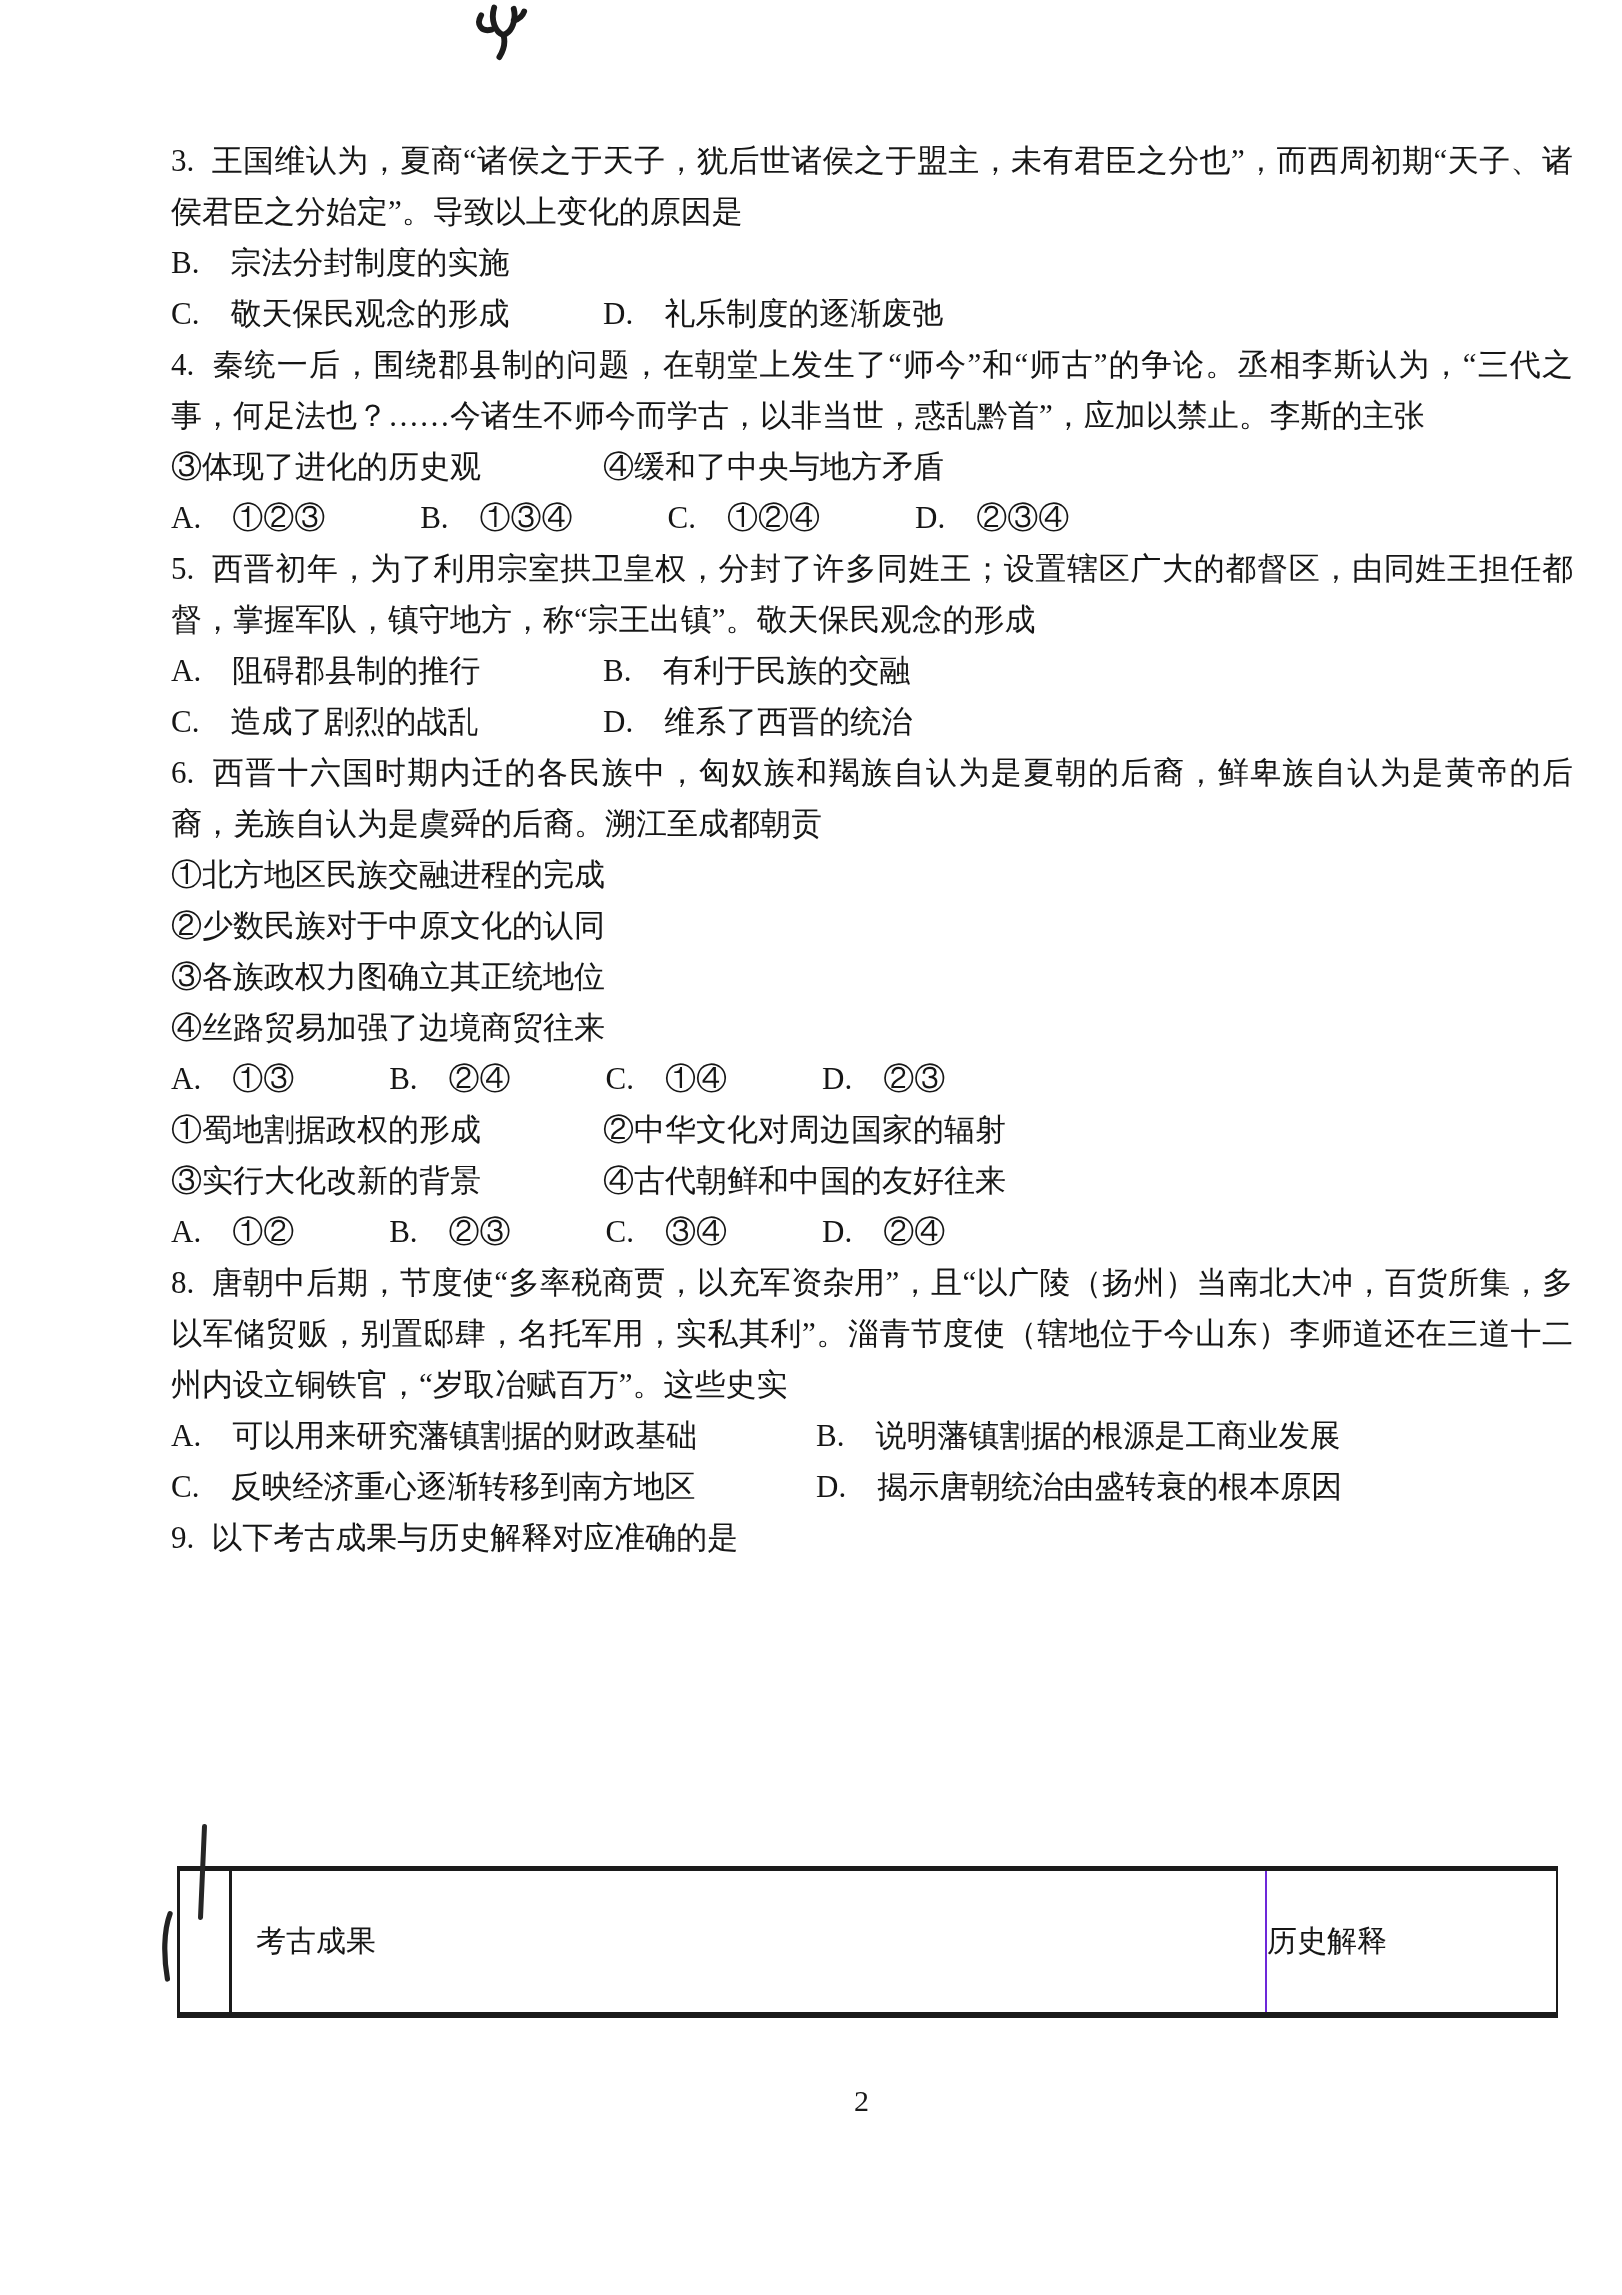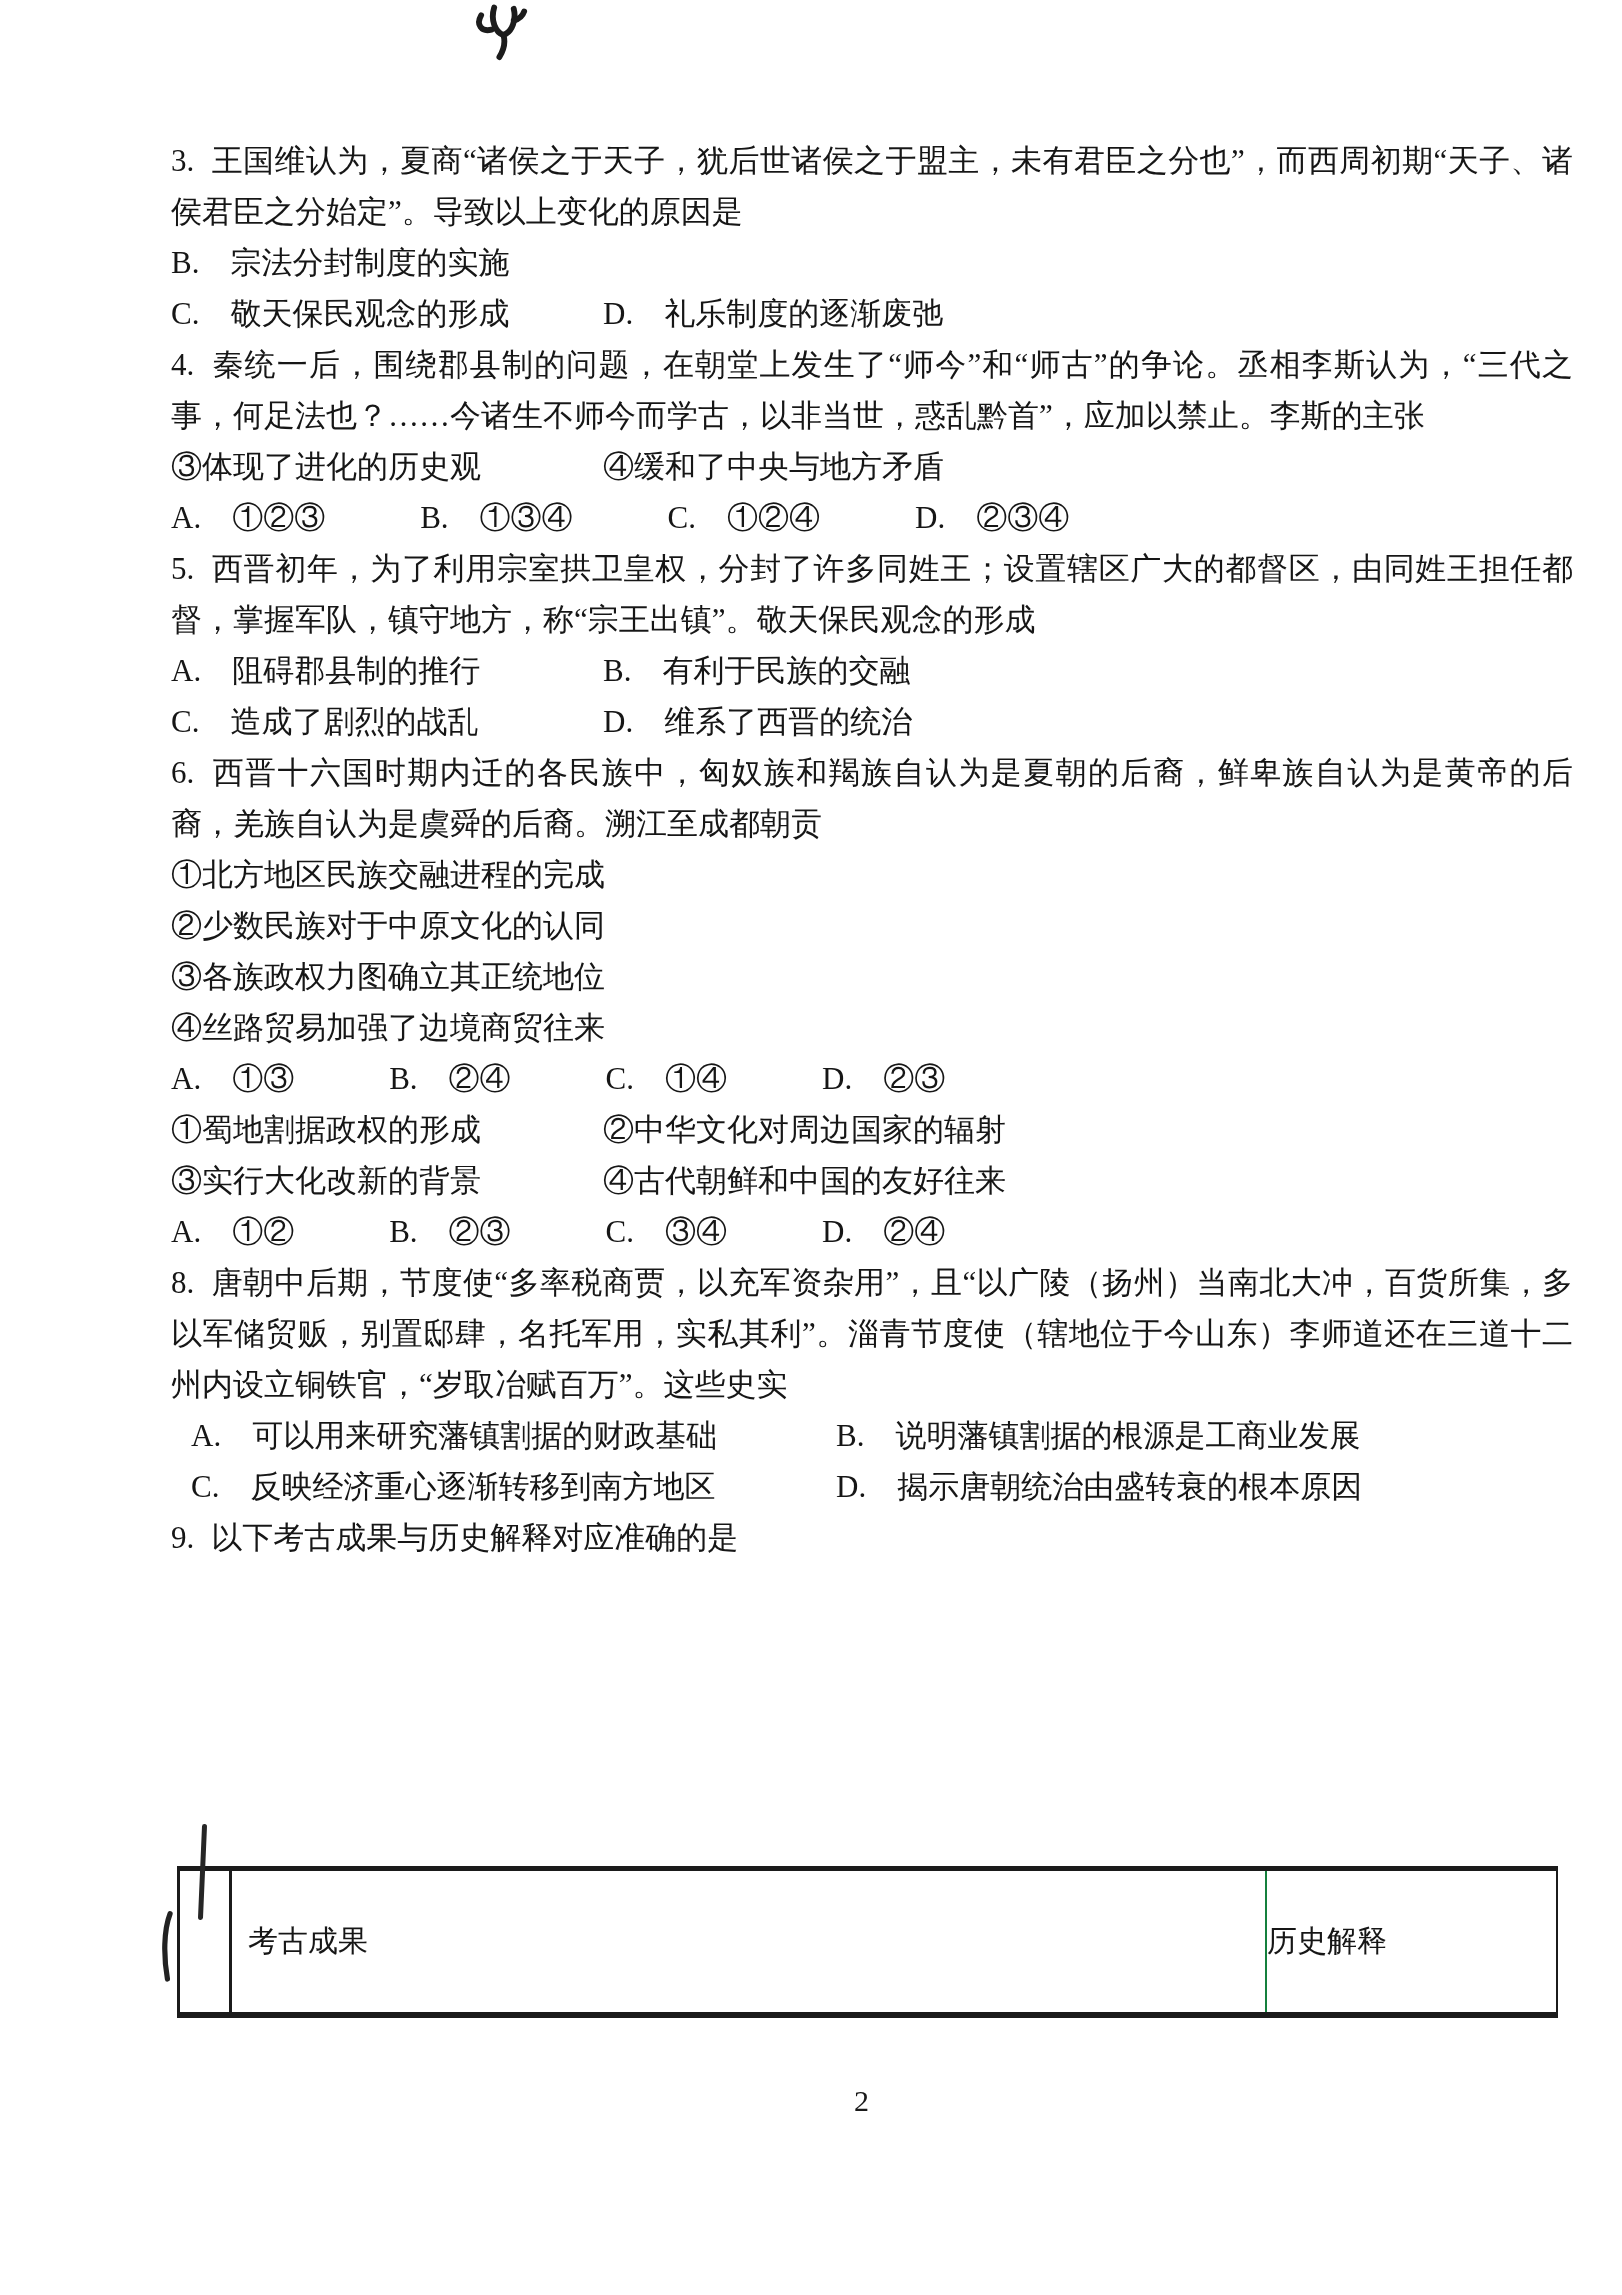--- a/index.html
+++ b/index.html
@@ -23,40 +23,40 @@
   .question { margin: 0; }
   .stem {
     margin: 0;
     text-align: justify;
     text-justify: inter-ideograph;
   }
   .qnum { margin-right: 17px; }
 
   .row { display: flex; line-height: 51px; white-space: nowrap; }
   .two-col > .c1 { width: 432px; flex: none; }
-  .two-col.wide > .c1 { width: 645px; flex: none; margin-left: 20px; }
+  .two-col.wide > .c1 { width: 645px; flex: none; }
   .choice-row > span { margin-right: 95px; }
   .choice-row > span:last-child { margin-right: 9px; }
 
   
   .qtable {
     position: absolute;
     left: 177px; top: 1866px;
     width: 1381px; height: 152px;
     box-sizing: border-box;
     border-top: 5.9px solid #1b1b1b;
     border-bottom: 6.5px solid #1b1b1b;
     border-left: 3.9px solid #1b1b1b;
     border-right: 2.6px solid #1b1b1b;
     display: flex;
     font-size: 30px;
   }
   .qtable .cell { display: flex; align-items: center; box-sizing: border-box; }
   .col-blank { width: 52px; flex: none; border-right: 3.3px solid #1b1b1b; }
-  .col-find  { flex: 1; border-right: 2px solid #15803d; padding-left: 16px; }
+  .col-find  { flex: 1; border-right: 2px solid #6d28d9; padding-left: 24px; }
   .col-interp{ width: 289px; flex: none; }
 
   .page-number {
     position: absolute;
     left: 854px; top: 2084px;
     font-size: 30px;
     color: #1a1a1a;
   }
 
   

